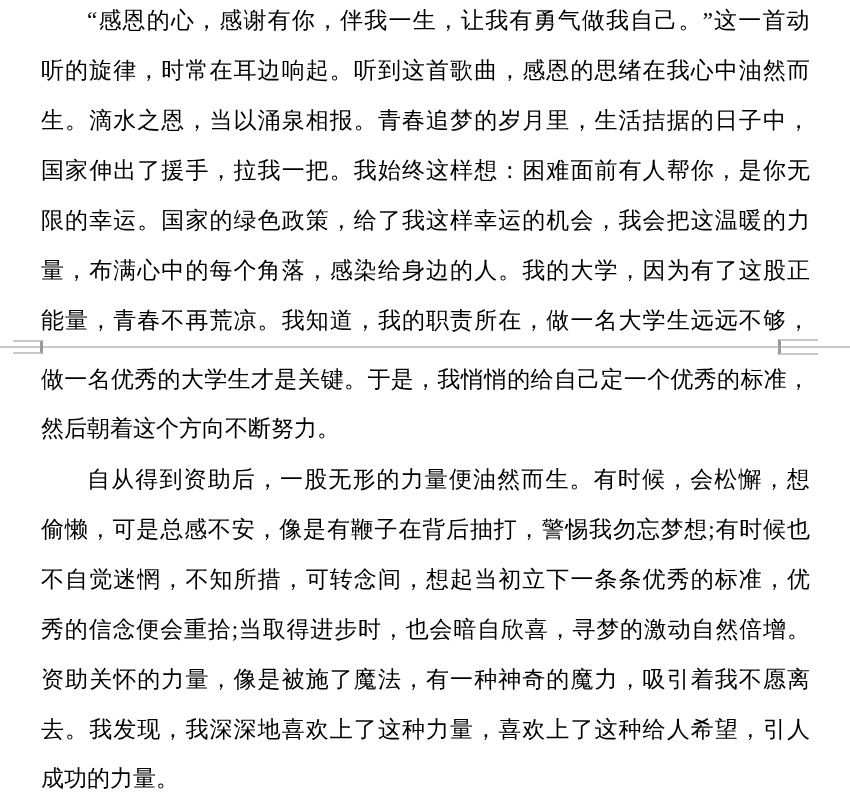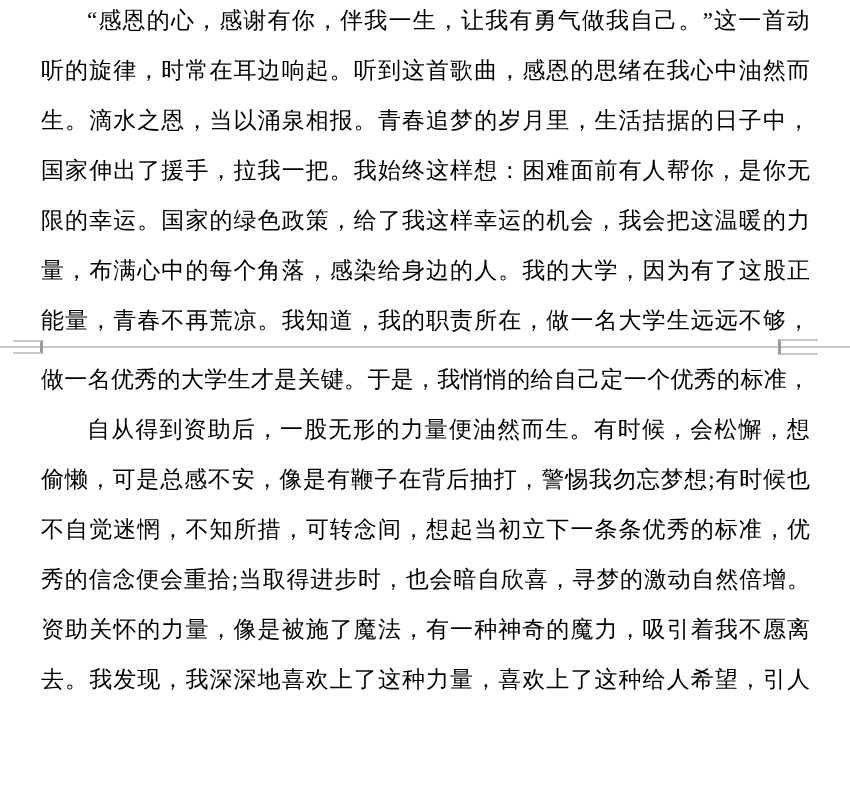--- a/index.html
+++ b/index.html
@@ -343,20 +343,21 @@
       <span>定</span>
       <span>一</span>
       <span>个</span>
       <span>优</span>
       <span>秀</span>
       <span>的</span>
       <span>标</span>
       <span>准</span>
       <span>，</span>
     </div>
+  <div class="line plain">然后朝着这个方向不断努力。</div>
   <div class="line j indent">
       <span>自</span>
       <span>从</span>
       <span>得</span>
       <span>到</span>
       <span>资</span>
       <span>助</span>
       <span>后</span>
       <span>，</span>
       <span>一</span>
@@ -547,14 +548,15 @@
       <span>这</span>
       <span>种</span>
       <span>给</span>
       <span>人</span>
       <span>希</span>
       <span>望</span>
       <span>，</span>
       <span>引</span>
       <span>人</span>
     </div>
+  <div class="line plain">成功的力量。</div>
 
 </div>
 
 </body></html>

